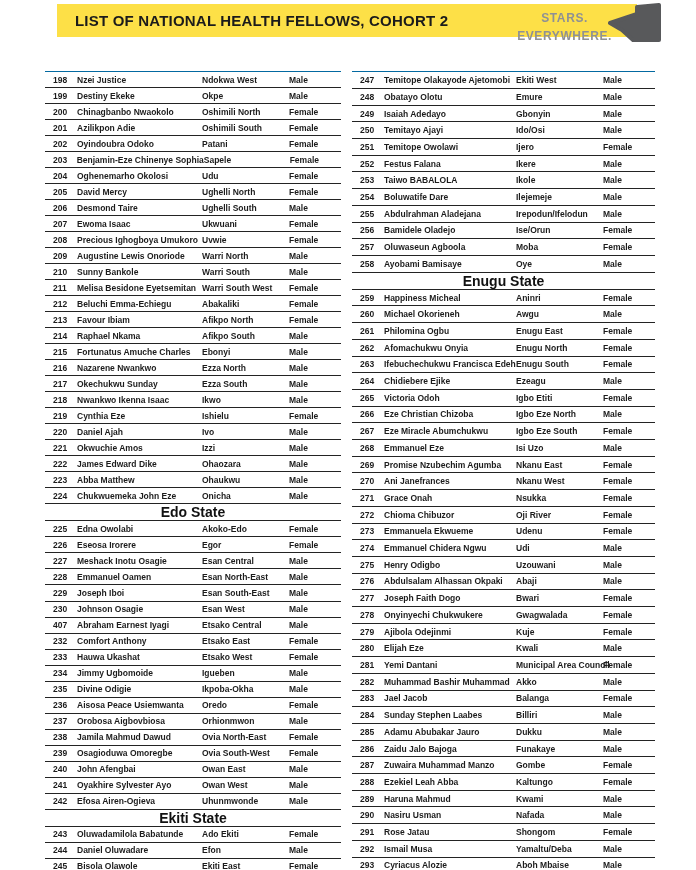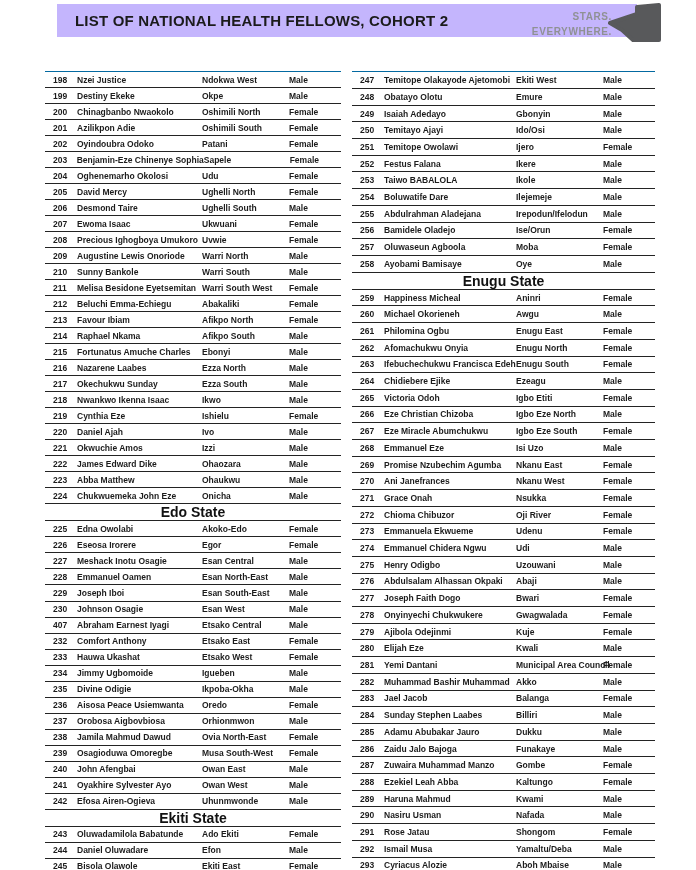--- a/index.html
+++ b/index.html
@@ -3,29 +3,29 @@
 <meta charset="utf-8">
 <style>
   html,body { margin:0; padding:0; background:#ffffff; }
   .page {
     position:relative; width:696px; height:870px; background:#ffffff;
     font-family:"Liberation Sans", sans-serif; overflow:hidden;
   }
   
   .banner {
     position:absolute; left:57px; top:4px; width:580px; height:33px;
-    background:#c4b5fd; display:flex; align-items:center;
+    background:#fde047; display:flex; align-items:center;
   }
   .banner .title {
     font-size:15px; font-weight:800; color:#1b1b1b;
     padding-left:18px; letter-spacing:0.2px; white-space:nowrap;
   }
   .tagline {
-    position:absolute; right:84px; top:9px; text-align:right;
-    font-size:10px; font-weight:700; color:#8f9194;
+    position:absolute; right:84px; top:9px; text-align:center;
+    font-size:12px; font-weight:700; color:#8f9194;
     letter-spacing:0.6px; line-height:1.5; text-transform:uppercase;
   }
   .logo { position:absolute; left:608px; top:2px; width:54px; height:41px; }
   
   .tcol {
     position:absolute; top:42px; height:820px;
     display:flex; flex-direction:column;
     border-top:1px solid #0369a1;
     margin-top:29px;
   }
@@ -166,21 +166,21 @@
         <span class="c gender">Male</span>
       </div>
       <div class="trow">
         <span class="c num">215</span>
         <span class="c name">Fortunatus Amuche Charles</span>
         <span class="c lga">Ebonyi</span>
         <span class="c gender">Male</span>
       </div>
       <div class="trow">
         <span class="c num">216</span>
-        <span class="c name">Nazarene Laabes</span>
+        <span class="c name">Nazarene Nwankwo</span>
         <span class="c lga">Ezza North</span>
         <span class="c gender">Male</span>
       </div>
       <div class="trow">
         <span class="c num">217</span>
         <span class="c name">Okechukwu Sunday</span>
         <span class="c lga">Ezza South</span>
         <span class="c gender">Male</span>
       </div>
       <div class="trow">
@@ -308,21 +308,21 @@
       </div>
       <div class="trow">
         <span class="c num">238</span>
         <span class="c name">Jamila Mahmud Dawud</span>
         <span class="c lga">Ovia North-East</span>
         <span class="c gender">Female</span>
       </div>
       <div class="trow">
         <span class="c num">239</span>
         <span class="c name">Osagioduwa Omoregbe</span>
-        <span class="c lga">Musa South-West</span>
+        <span class="c lga">Ovia South-West</span>
         <span class="c gender">Female</span>
       </div>
       <div class="trow">
         <span class="c num">240</span>
         <span class="c name">John Afengbai</span>
         <span class="c lga">Owan East</span>
         <span class="c gender">Male</span>
       </div>
       <div class="trow">
         <span class="c num">241</span>

